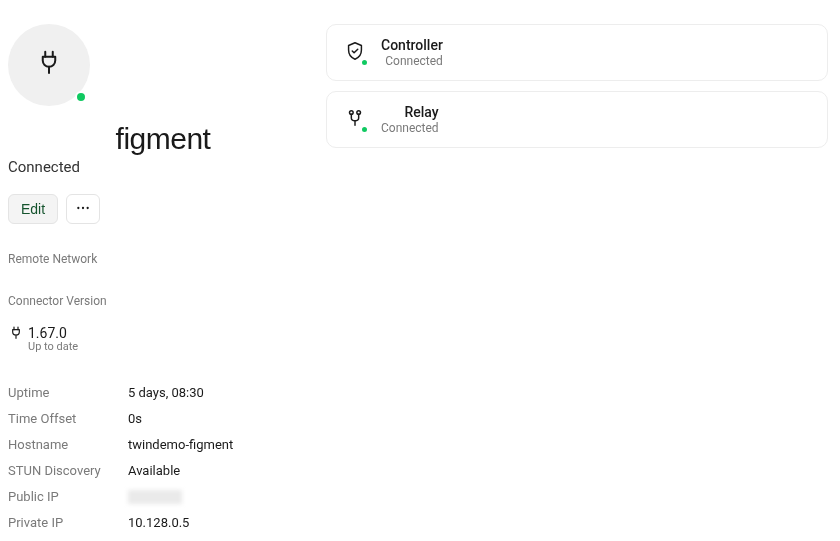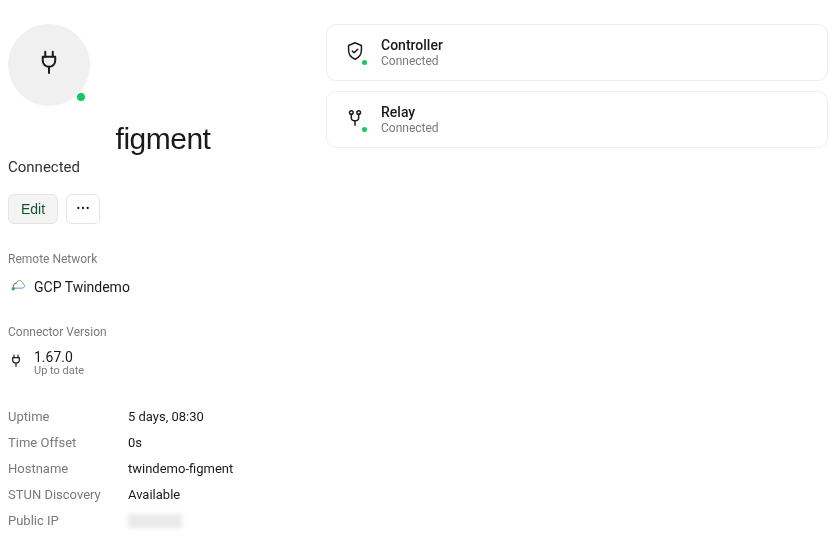--- a/index.html
+++ b/index.html
@@ -87,23 +87,22 @@
     }
     .net-row {
       display: flex;
       align-items: center;
       gap: 8px;
       margin-top: 10px;
       font-size: 14px;
     }
     .ver-row {
       display: flex;
-      align-items: center;
-      gap: 10px;
-      margin-top: 10px;
+      gap: 4px;
+      margin-top: 17px;
     }
     .ver-text {
       font-size: 14px;
       line-height: 1.15;
     }
     .ver-sub {
       font-size: 11px;
       color: #7a7a7a;
     }
     .kv {
@@ -157,20 +156,21 @@
       bottom: -2px;
       right: -2px;
       width: 9px;
       height: 9px;
       border-radius: 50%;
       background: #10c961;
       border: 2px solid #fff;
     }
     .status-txt {
       line-height: 1.2;
+      text-align: right;
     }
     .status-name {
       font-size: 14px;
       font-weight: 500;
     }
     .status-sub {
       font-size: 12px;
       color: #7a7a7a;
     }
     .gcp-icon {
@@ -206,31 +206,20 @@
         <svg width="16" height="16" viewBox="0 0 24 24" fill="#1a1a1a">
             <circle cx="5" cy="12" r="1.7"></circle>
             <circle cx="12" cy="12" r="1.7"></circle>
             <circle cx="19" cy="12" r="1.7"></circle>
           </svg>
       </span>
     </button>
   </div>
 
   <div class="section-label">Remote Network</div>
-  <div class="net-row">
-    <span>
-      <svg class="gcp-icon" viewBox="0 0 24 24">
-        <path d="M7 14c0-2 1.5-4 4-4.5.4-2 2.2-3.5 4.3-3.5 2.3 0 4.2 1.8 4.4 4.1 1.3.4 2.3 1.6 2.3 3 0 1.7-1.4 3.1-3.1 3.1H8.5C6.6 16.2 7 14 7 14z" fill="#fff" stroke="#4285f4" stroke-width="1.2"></path>
-        <path d="M7 14c0-2 1.5-4 4-4.5" stroke="#ea4335" stroke-width="1.3" fill="none"></path>
-        <path d="M15.3 6c2.3 0 4.2 1.8 4.4 4.1" stroke="#fbbc04" stroke-width="1.3" fill="none"></path>
-        <circle cx="7" cy="17" r="2.3" fill="#34a853"></circle>
-      </svg>
-    </span>
-    <span>GCP Twindemo</span>
-  </div>
 
   <div class="section-label">Connector Version</div>
   <div class="ver-row">
     <span>
       <svg width="16" height="16" viewBox="0 0 24 24" fill="none" stroke="#1a1a1a" stroke-width="1.8" stroke-linecap="round" stroke-linejoin="round">
         <path d="M9 3v4"></path>
           <path d="M15 3v4"></path>
         <path d="M7 7h10v3a5 5 0 0 1-5 5 5 5 0 0 1-5-5V7z"></path>
         <path d="M12 15v5"></path>
       </svg>

